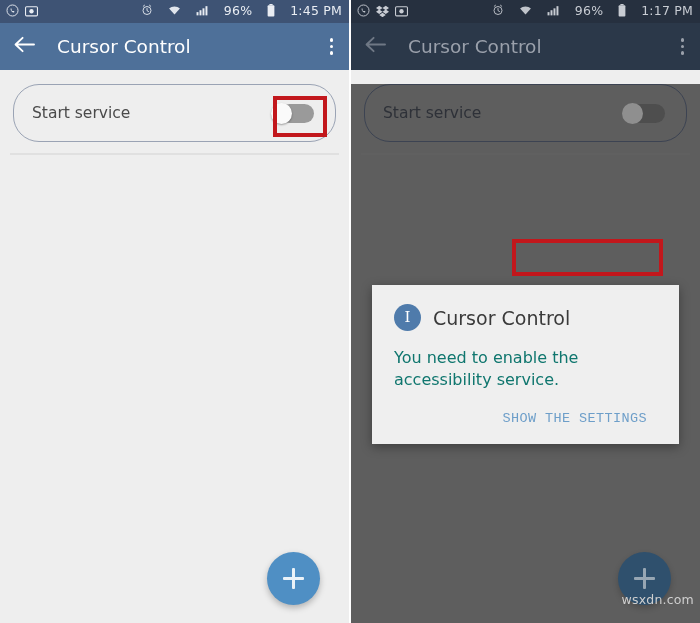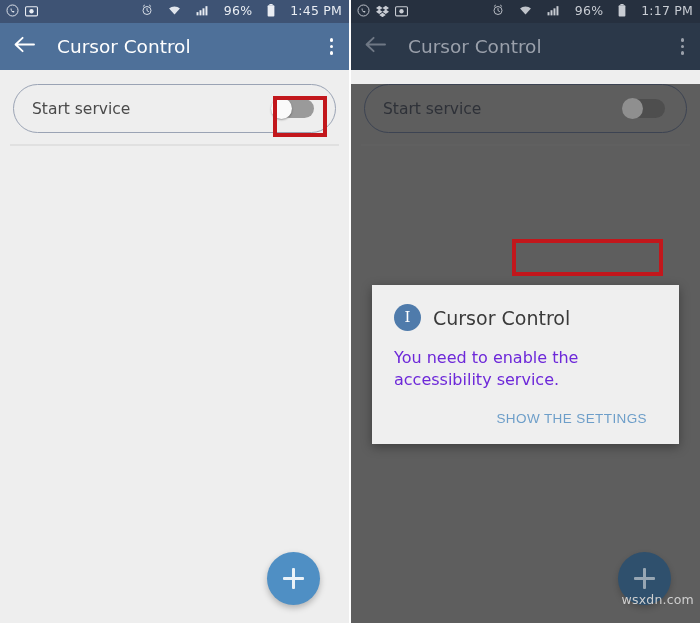--- a/index.html
+++ b/index.html
@@ -97,21 +97,21 @@
   .body {
     position: relative;
     height: 553px;
     background: #eeeeee;
   }
   .panel.dim .body { background: #5e5e5e; }
 
   .pref-row {
     position: relative;
     margin: 14px 13px 0 13px;
-    height: 49px;
+    height: 58px;
     display: flex;
     align-items: center;
     padding: 0 20px 0 18px;
     box-sizing: border-box;
     border: 1px solid #9aa3b4;
     border-radius: 26px;
     background: transparent;
   }
   .panel.dim .pref-row { border-color: #3c4352; }
   .pref-label {
@@ -219,38 +219,38 @@
   }
   .dialog-title {
     font-size: 19px;
     color: #3a3a3a;
     font-family: "DejaVu Sans", sans-serif;
   }
   .dialog-msg {
     margin-top: 16px;
     font-size: 16px;
     line-height: 1.38;
-    color: #6d28d9;
+    color: #0f766e;
     max-width: 215px;
   }
   .dialog-actions {
     margin-top: 12px;
     display: flex;
     justify-content: flex-end;
   }
   .dialog-btn {
     font-size: 13.5px;
     letter-spacing: .4px;
     color: #6d9ec9;
     padding: 8px 10px 8px 10px;
     text-transform: uppercase;
     white-space: nowrap;
     background: transparent;
     border: none;
-    font-family: Liberation Sans, sans-serif;
+    font-family: Liberation Mono, monospace;
     cursor: pointer;
   }
 
   
   .hl {
     position: absolute;
     border: 4px solid #c2171c;
     box-sizing: border-box;
     pointer-events: none;
   }

